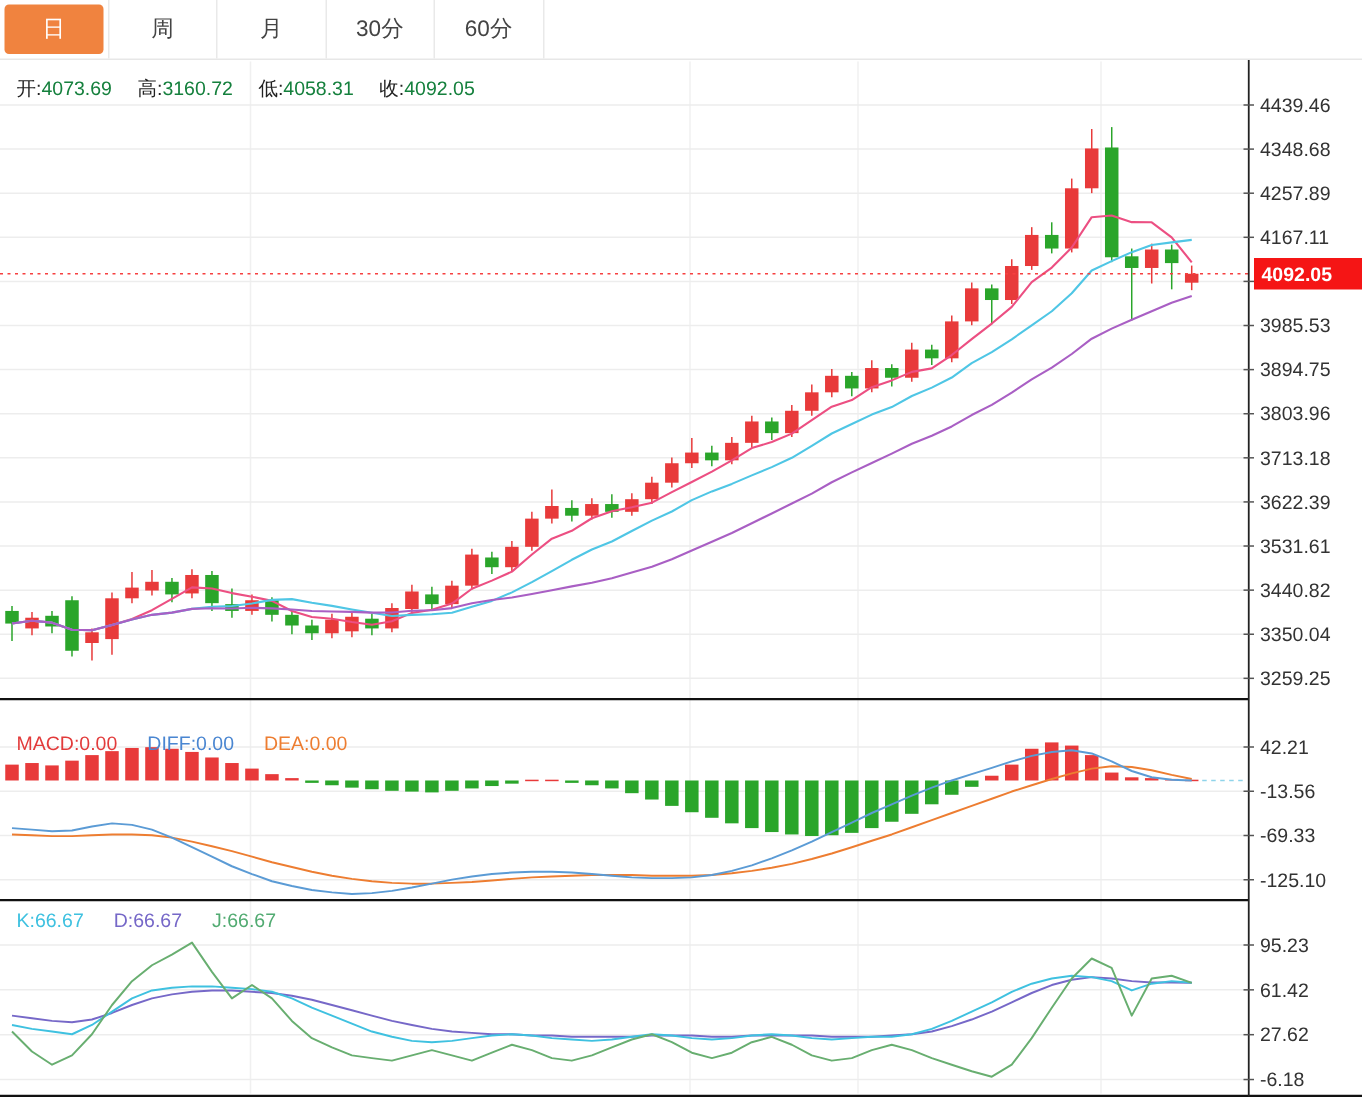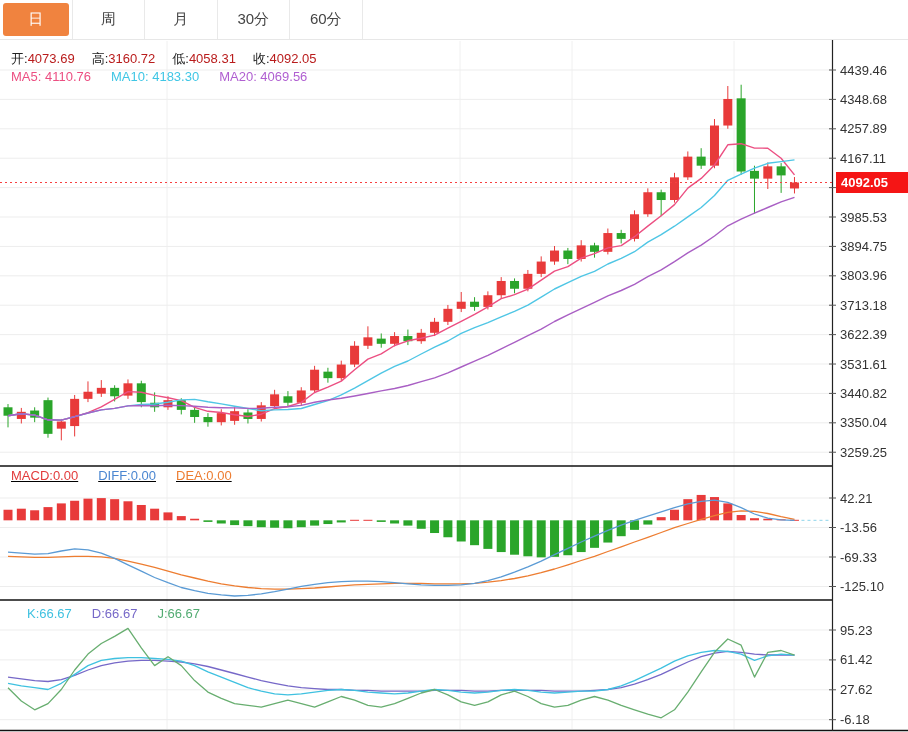--- a/index.html
+++ b/index.html
@@ -8,28 +8,28 @@
   .tabbar{display:flex;height:39px;border-bottom:1px solid #e7e7e7;background:#fff;}
   .tab{flex:0 0 71.5px;border-right:1px solid #e9e9e9;display:flex;cursor:pointer;}
   .tab-pill{flex:1;margin:3px 3px;border-radius:3px;display:flex;align-items:center;
             justify-content:center;font-size:15px;color:#444;}
   .tab.active .tab-pill{background:#f0833f;color:#fff;}
   .chart-svg{position:absolute;top:40px;left:0;}
   .chart-svg text{font-family:"Liberation Sans","DejaVu Sans",sans-serif;}
   .overlay{position:absolute;font-size:13px;white-space:nowrap;}
   .ohlc-row{top:50px;left:11px;}
   .ohlc-row .lbl{color:#222;}
-  .ohlc-row .val{color:#b91c1c;margin-right:17px;}
+  .ohlc-row .val{color:#15803d;margin-right:17px;}
   .ma-row{top:69px;left:11px;}
   .ma-row span{margin-right:20px;}
   .ma5{color:#ec4f82;} .ma10{color:#3fc6e5;} .ma20{color:#b05fd1;}
-  .macd-row{top:468px;left:11px;text-decoration:underline;}
+  .macd-row{top:488px;left:11px;}
   .macd-row span{margin-right:20px;}
   .c-macd{color:#e23b3b;} .c-diff{color:#4a86d1;} .c-dea{color:#ed7d31;}
-  .kdj-row{top:606px;left:27px;}
+  .kdj-row{top:606px;left:11px;}
   .kdj-row span{margin-right:20px;}
   .c-k{color:#3fc1e0;} .c-d{color:#7668c8;} .c-j{color:#52ab72;}
   .price-badge{position:absolute;left:836px;top:172px;width:72px;height:21px;background:#f51515;
                color:#fff;font-size:13px;font-weight:bold;line-height:21px;padding-left:5px;
                box-sizing:border-box;}
 </style>
 </head>
 <body>
 
 <div class="screen">
@@ -316,23 +316,20 @@
       <line x1="829" y1="689.791156462585" x2="836" y2="689.791156462585" stroke="#555" stroke-width="1"></line>
       <text x="840" y="694.291156462585" font-size="13" fill="#333">27.62</text>
       <line x1="829" y1="719.6823129251701" x2="836" y2="719.6823129251701" stroke="#555" stroke-width="1"></line>
       <text x="840" y="724.1823129251701" font-size="13" fill="#333">-6.18</text>
     </svg>
 
   <div class="overlay ohlc-row">
     <span class="lbl">开:</span><span class="val">4073.69</span><span class="lbl">高:</span><span class="val">3160.72</span><span class="lbl">低:</span><span class="val">4058.31</span><span class="lbl">收:</span><span class="val">4092.05</span>
   </div>
 
-  <div class="overlay ma-row">
-    <span class="ma5">MA5: 4110.76</span><span class="ma10">MA10: 4183.30</span><span class="ma20">MA20: 4069.56</span>
-  </div>
 
   <div class="overlay macd-row">
     <span class="c-macd">MACD:0.00</span><span class="c-diff">DIFF:0.00</span><span class="c-dea">DEA:0.00</span>
   </div>
 
   <div class="overlay kdj-row">
     <span class="c-k">K:66.67</span><span class="c-d">D:66.67</span><span class="c-j">J:66.67</span>
   </div>
 
   <div class="price-badge">4092.05</div>

